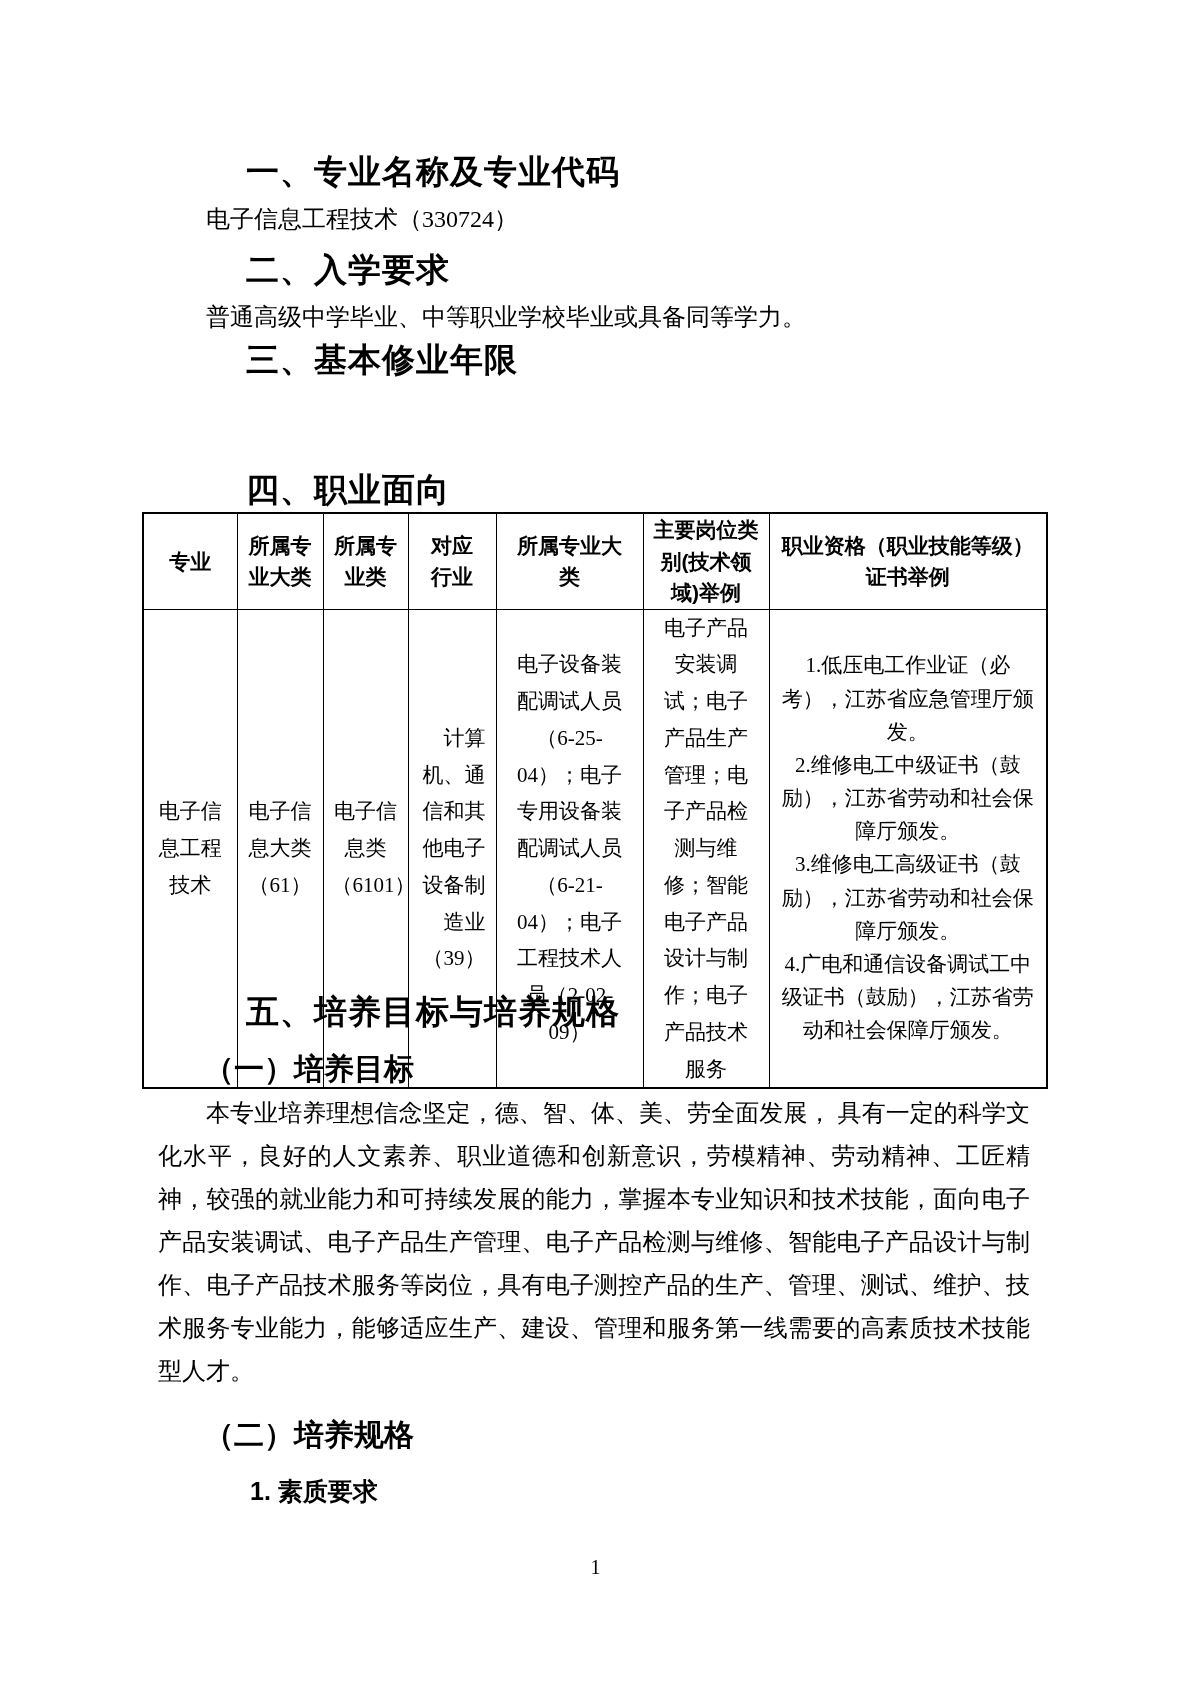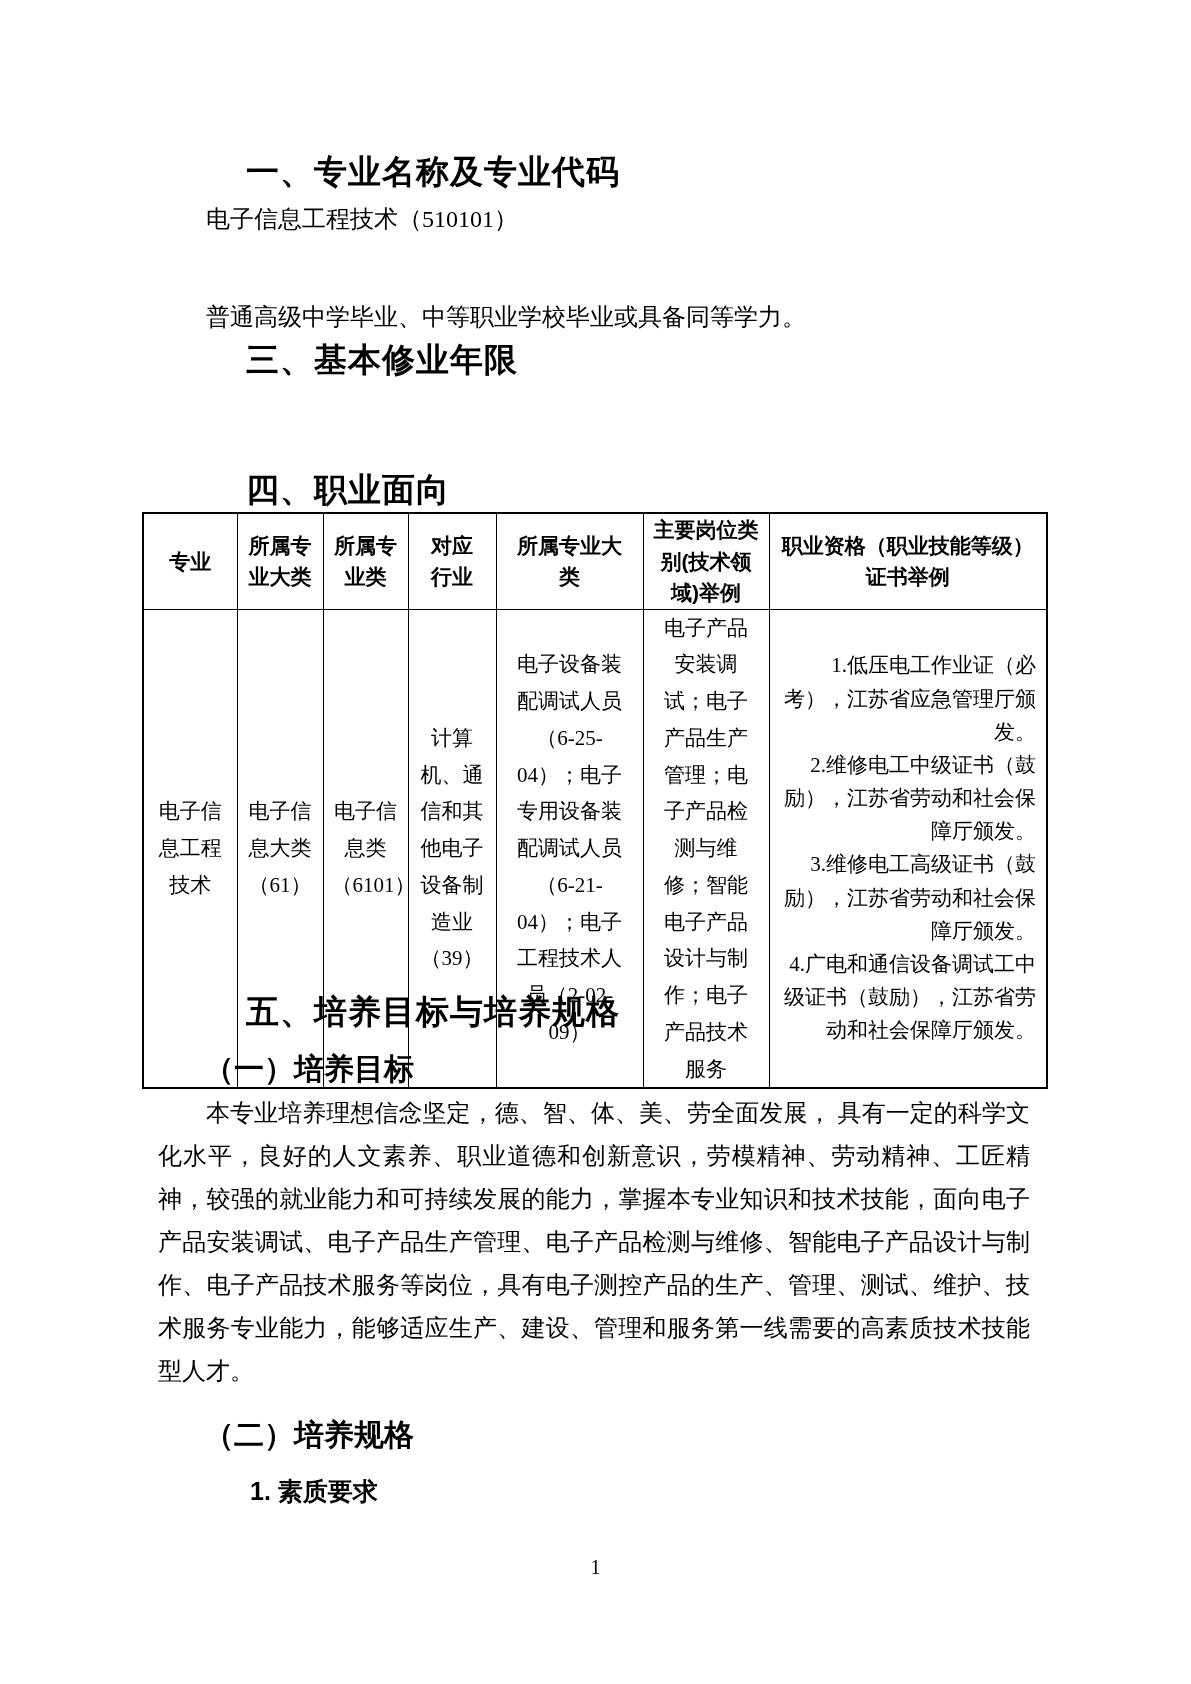--- a/index.html
+++ b/index.html
@@ -67,43 +67,44 @@
     padding: 0 6px;
   }
   .career-table th.th-industry { padding: 0 22px; }
   .career-table th.th-occupations { padding: 0 20px; }
   .career-table td {
     font-family: "Liberation Serif", serif;
     line-height: 1.75;
     padding: 0 8px;
   }
   .career-table td.cell-major { padding: 0 12px; }
-  .career-table td.cell-industry { padding: 6px 10px; }
+  .career-table td.cell-industry { padding: 6px 10px; text-align: right; }
   .career-table td.cell-occupations { padding: 0 17px; }
   .career-table td.cell-positions { padding: 0 11px; }
   .career-table td.cell-certs {
-    text-align: right;
+    text-align: center;
     line-height: 1.58;
     padding: 6px 10px;
   }
   .cert-item { margin: 0; }
   .pagenum {
     position: absolute; left: 0; top: 1556px; width: 100%;
     text-align: center;
     font-size: 20px;
   }
 </style>
 </head>
 <body>
 
 <div class="page">
 
   <h2 class="h-main" style="top:152px">一、专业名称及专业代码</h2>
-  <p class="bodyline" style="top:198px">电子信息工程技术（510101）</p>
+  <p class="bodyline" style="top:198px">电子信息工程技术（330724）</p>
 
+  <h2 class="h-main" style="top:250px">二、入学要求</h2>
   <p class="bodyline" style="top:296px">普通高级中学毕业、中等职业学校毕业或具备同等学力。</p>
 
   <h2 class="h-main" style="top:340px">三、基本修业年限</h2>
 
   <h2 class="h-main" style="top:470px">四、职业面向</h2>
 
   <table class="career-table">
     <colgroup>
       <col style="width:94px">
       <col style="width:86px">

